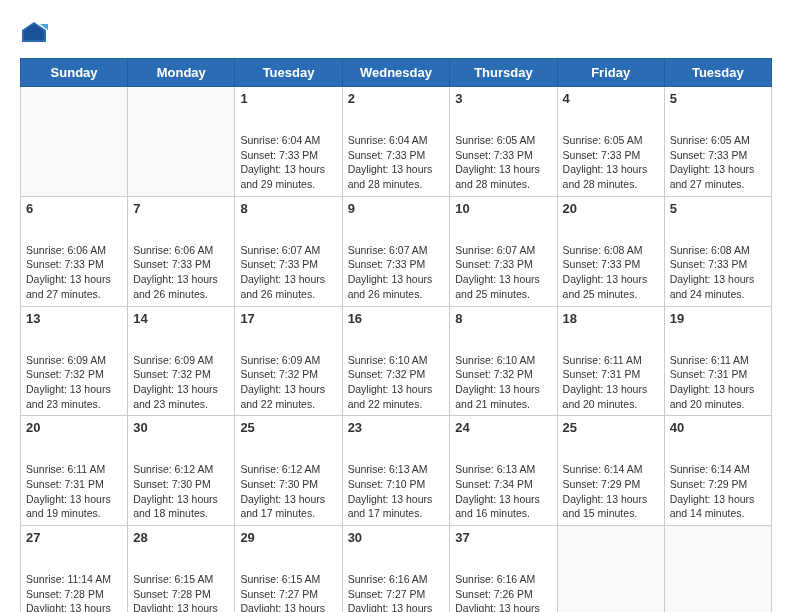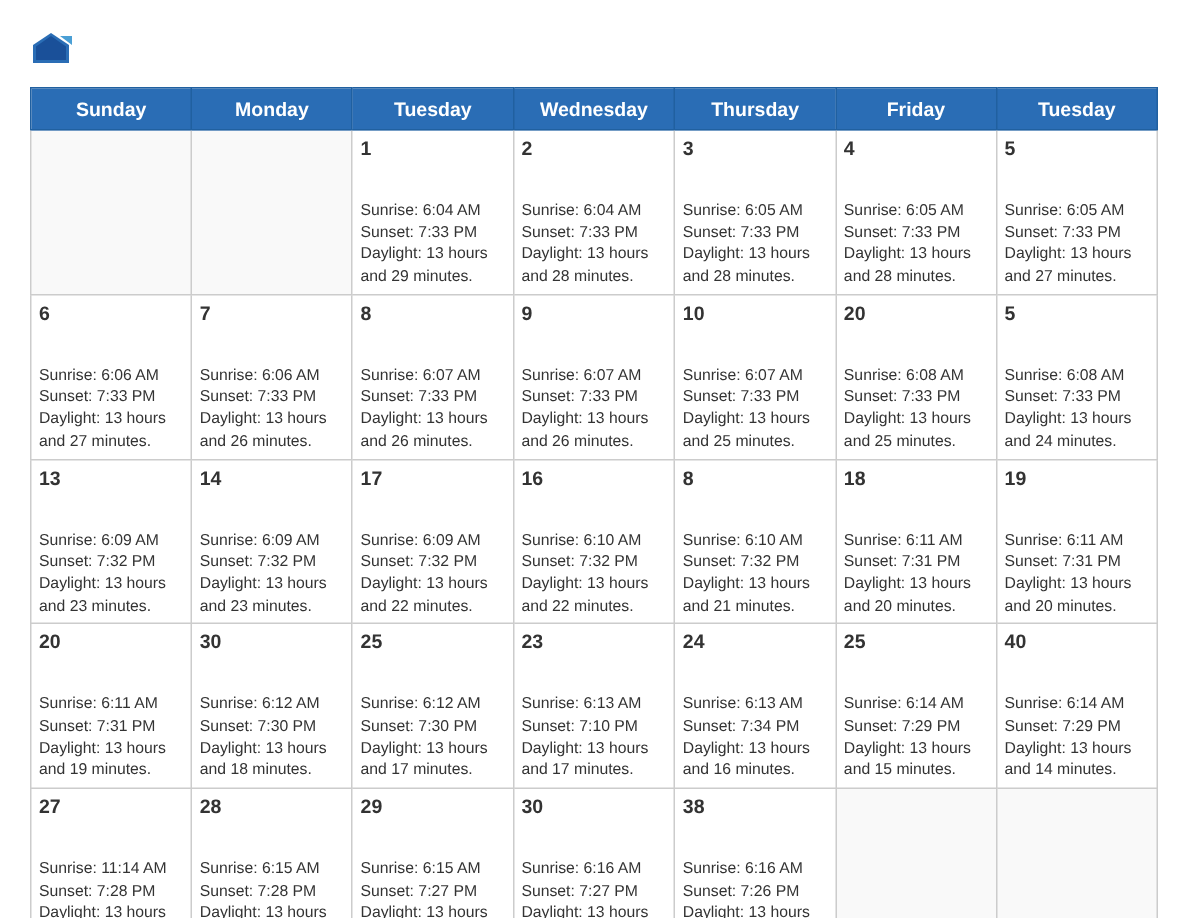--- a/index.html
+++ b/index.html
@@ -309,21 +309,21 @@
 Sunset: 7:27 PM
 Daylight: 13 hours and 12 minutes.</div>
         </td>
         <td>
           <div class="day-num">30</div>
           <div class="day-info">Sunrise: 6:16 AM
 Sunset: 7:27 PM
 Daylight: 13 hours and 11 minutes.</div>
         </td>
         <td>
-          <div class="day-num">38</div>
+          <div class="day-num">37</div>
           <div class="day-info">Sunrise: 6:16 AM
 Sunset: 7:26 PM
 Daylight: 13 hours and 10 minutes.</div>
         </td>
         <td class="empty"></td>
         <td class="empty"></td>
       </tr>
     </tbody>
 </table>
 

